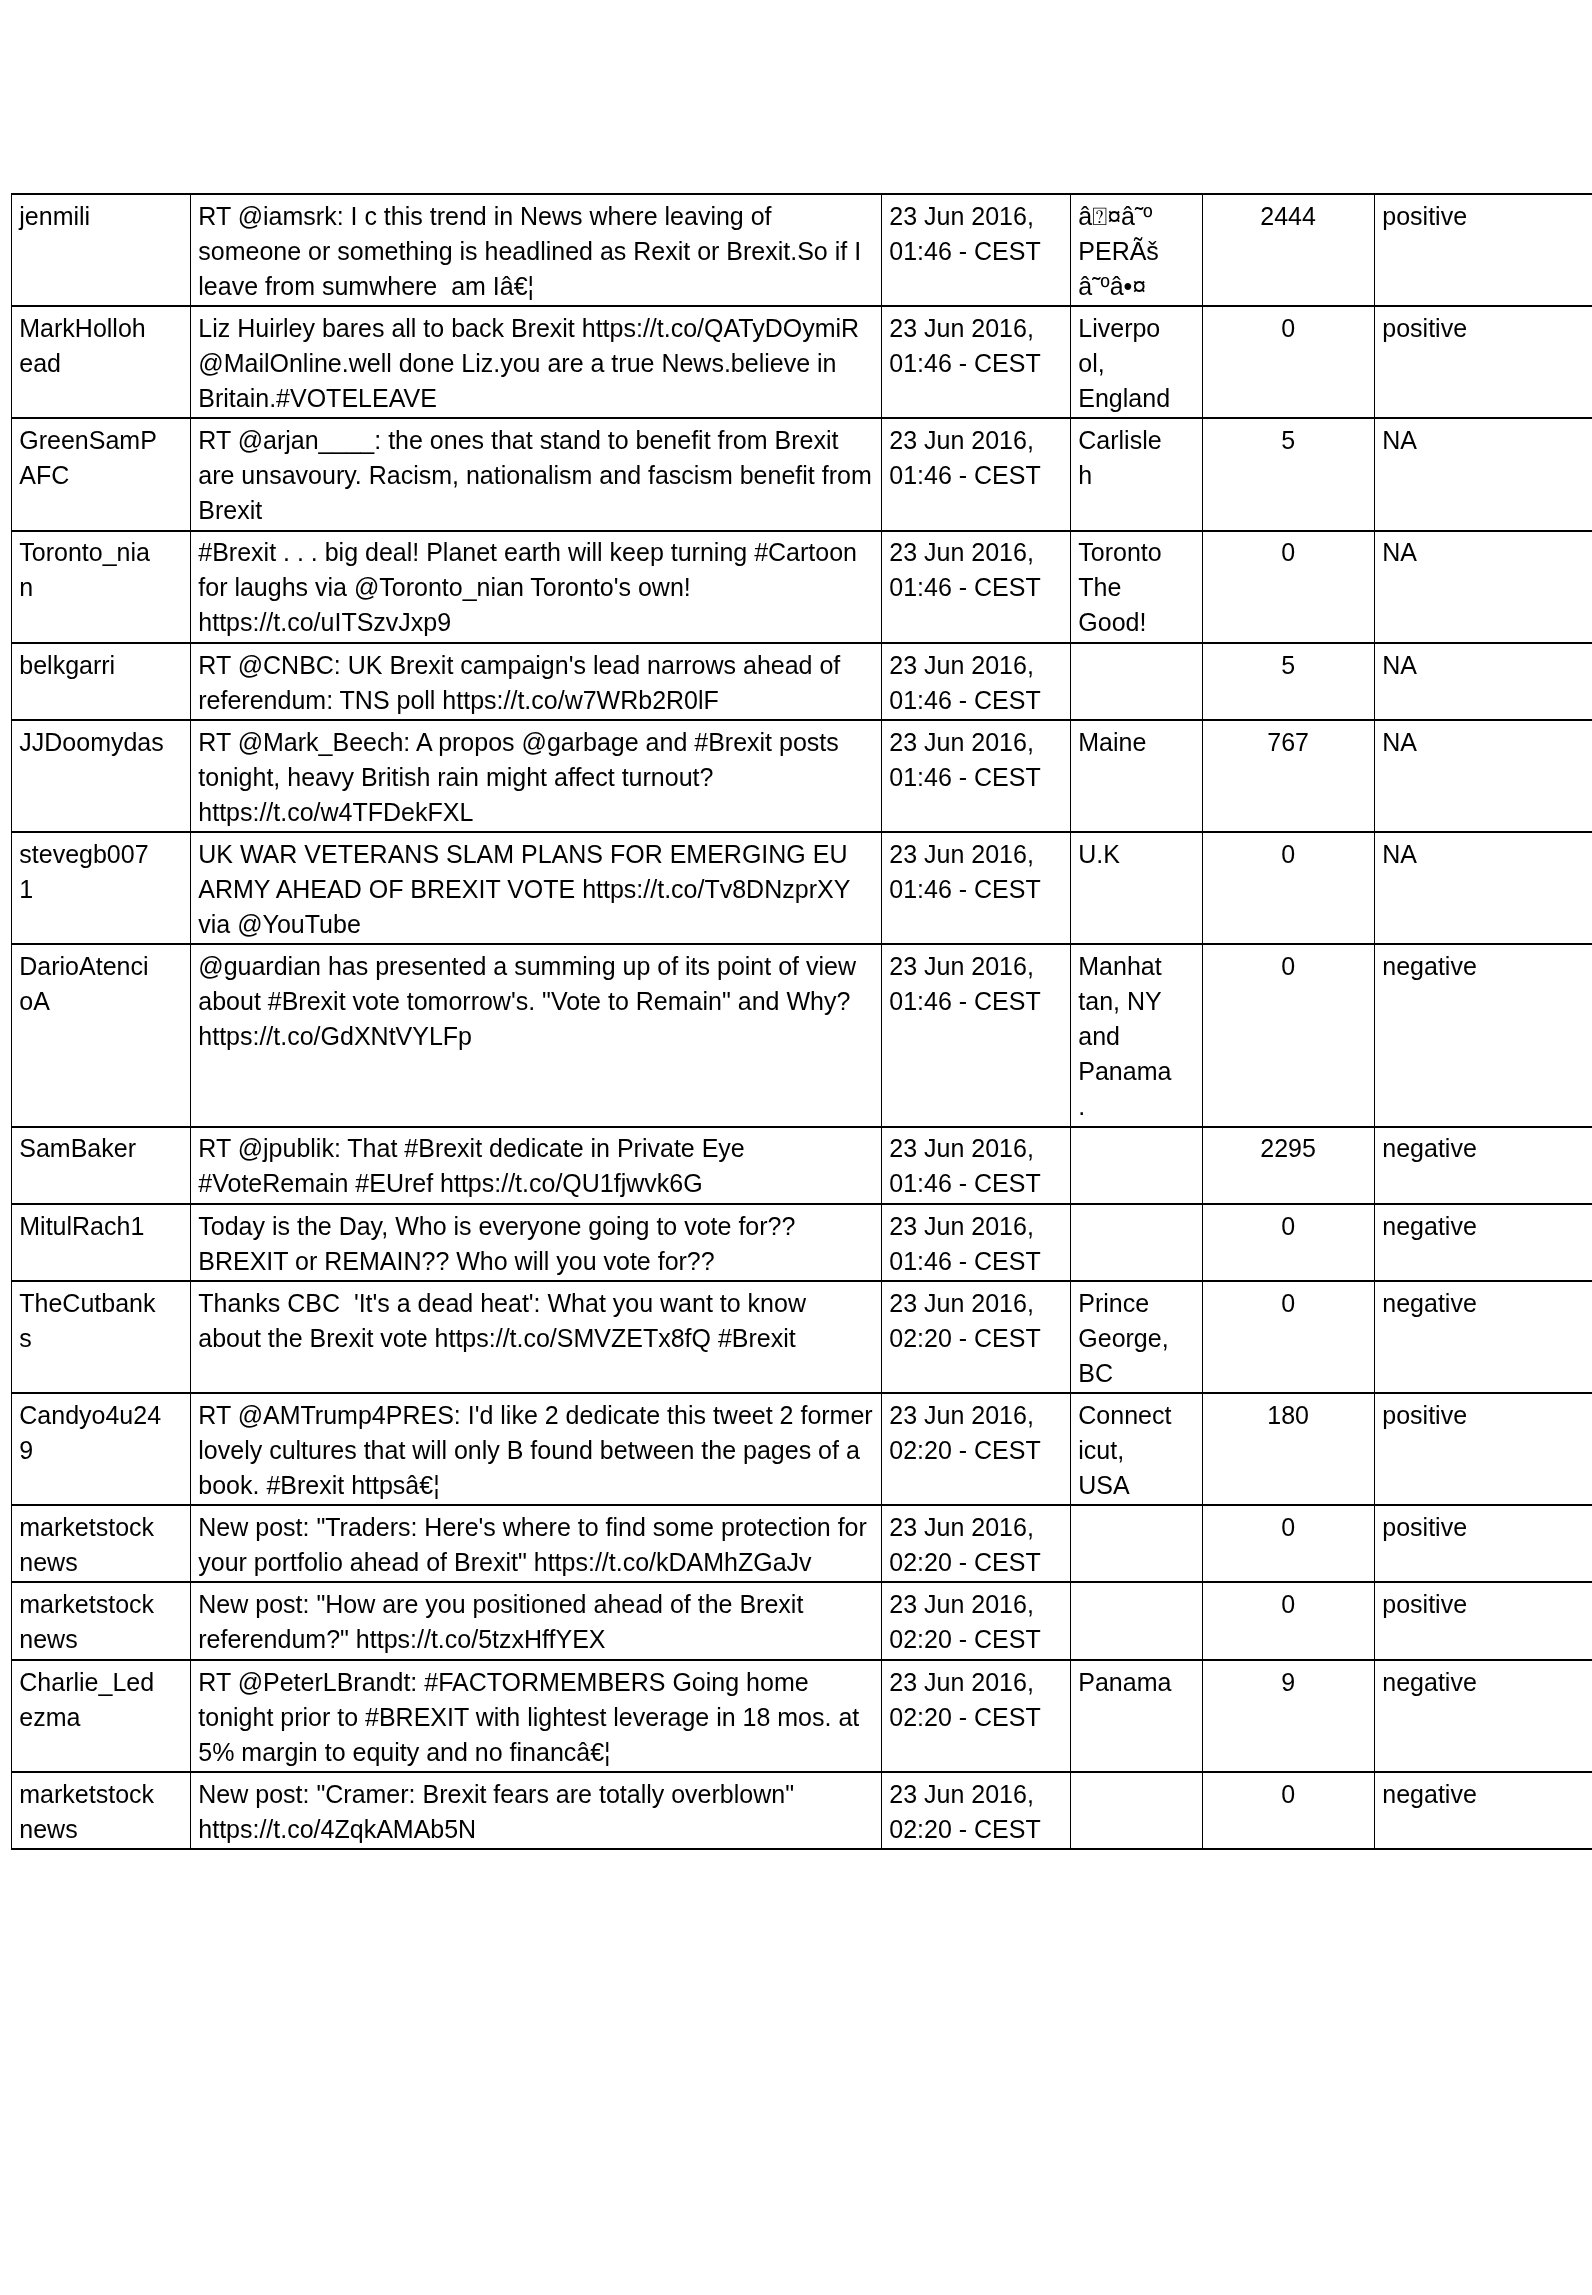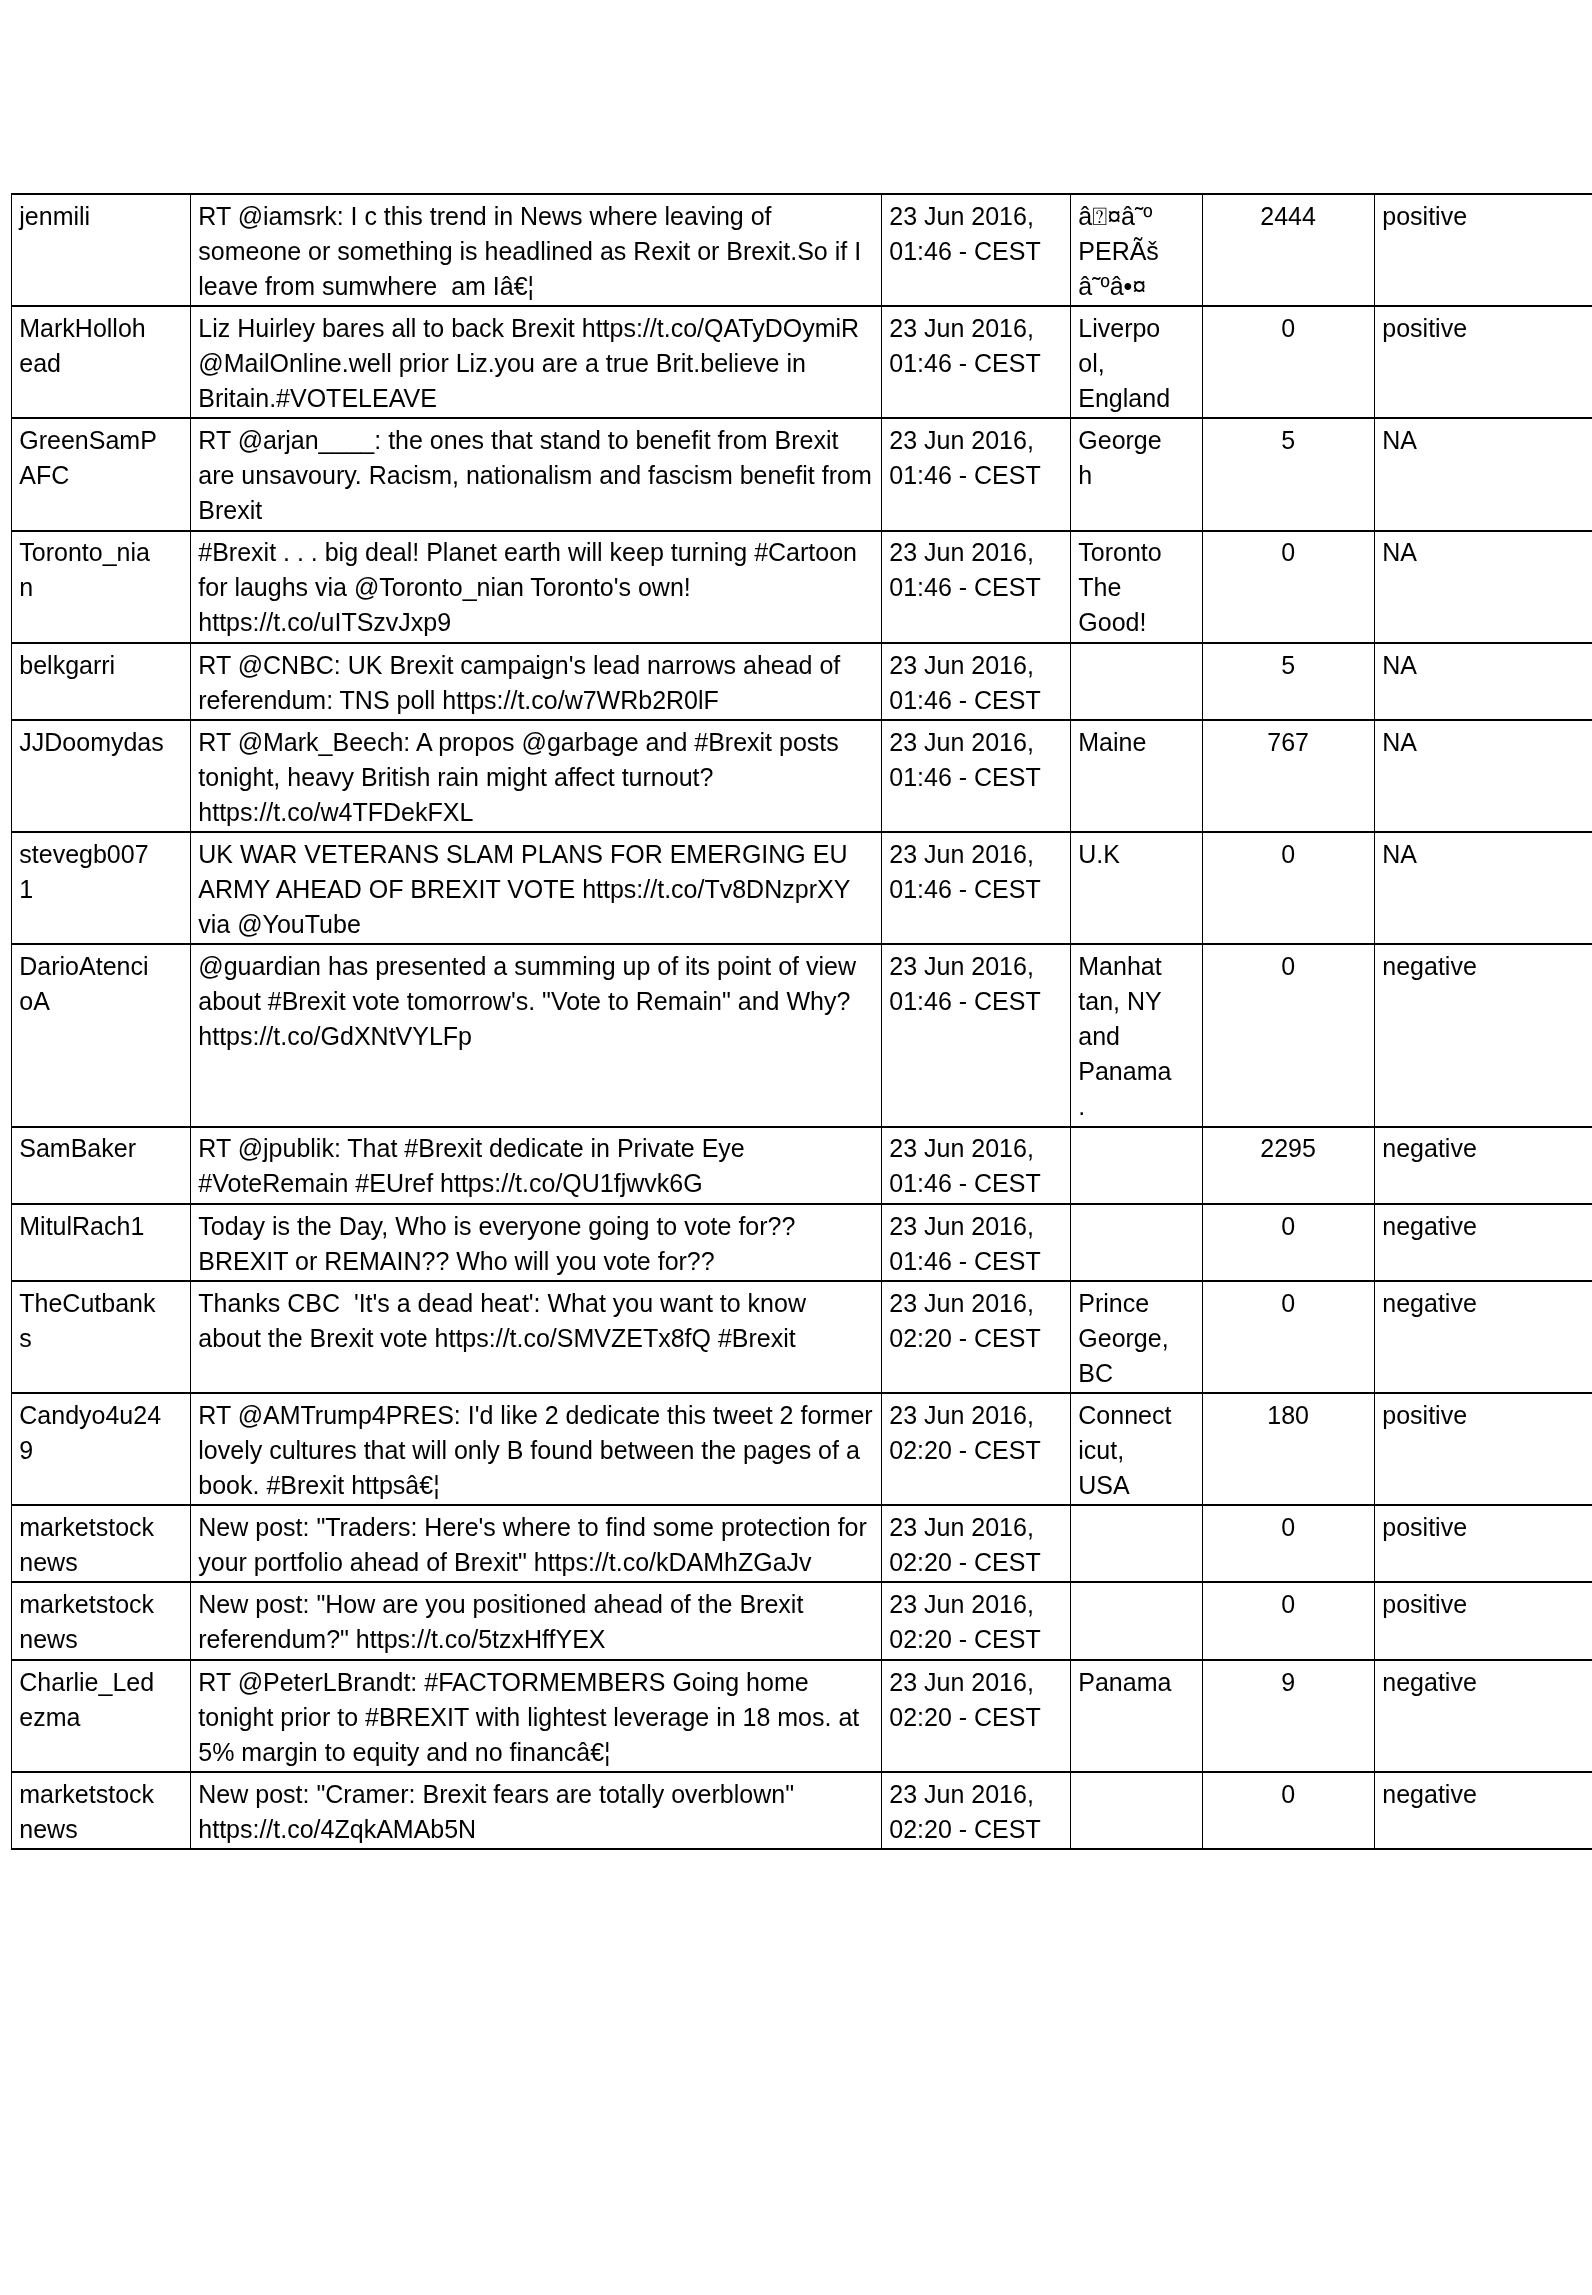--- a/index.html
+++ b/index.html
@@ -76,34 +76,34 @@
     <td class="c-date">23 Jun 2016, 01:46 - CEST</td>
     <td class="c-loc">â⍰¤â˜º
 PERÃš
 â˜ºâ•¤</td>
     <td class="c-num">2444</td>
     <td class="c-sent">positive</td>
   </tr>
         <tr>
     <td class="c-user">MarkHolloh
 ead</td>
-    <td class="c-tweet">Liz Huirley bares all to back Brexit https://t.co/QATyDOymiR @MailOnline.well prior Liz.you are a true Brit.believe in Britain.#VOTELEAVE</td>
+    <td class="c-tweet">Liz Huirley bares all to back Brexit https://t.co/QATyDOymiR @MailOnline.well done Liz.you are a true News.believe in Britain.#VOTELEAVE</td>
     <td class="c-date">23 Jun 2016, 01:46 - CEST</td>
     <td class="c-loc">Liverpo
 ol,
 England</td>
     <td class="c-num">0</td>
     <td class="c-sent">positive</td>
   </tr>
         <tr>
     <td class="c-user">GreenSamP
 AFC</td>
     <td class="c-tweet">RT @arjan____: the ones that stand to benefit from Brexit are unsavoury. Racism, nationalism and fascism benefit from Brexit</td>
     <td class="c-date">23 Jun 2016, 01:46 - CEST</td>
-    <td class="c-loc">George
+    <td class="c-loc">Carlisle
 h</td>
     <td class="c-num">5</td>
     <td class="c-sent">NA</td>
   </tr>
         <tr>
     <td class="c-user">Toronto_nia
 n</td>
     <td class="c-tweet">#Brexit . . . big deal! Planet earth will keep turning #Cartoon for laughs via @Toronto_nian Toronto's own! https://t.co/uITSzvJxp9</td>
     <td class="c-date">23 Jun 2016, 01:46 - CEST</td>
     <td class="c-loc">Toronto

